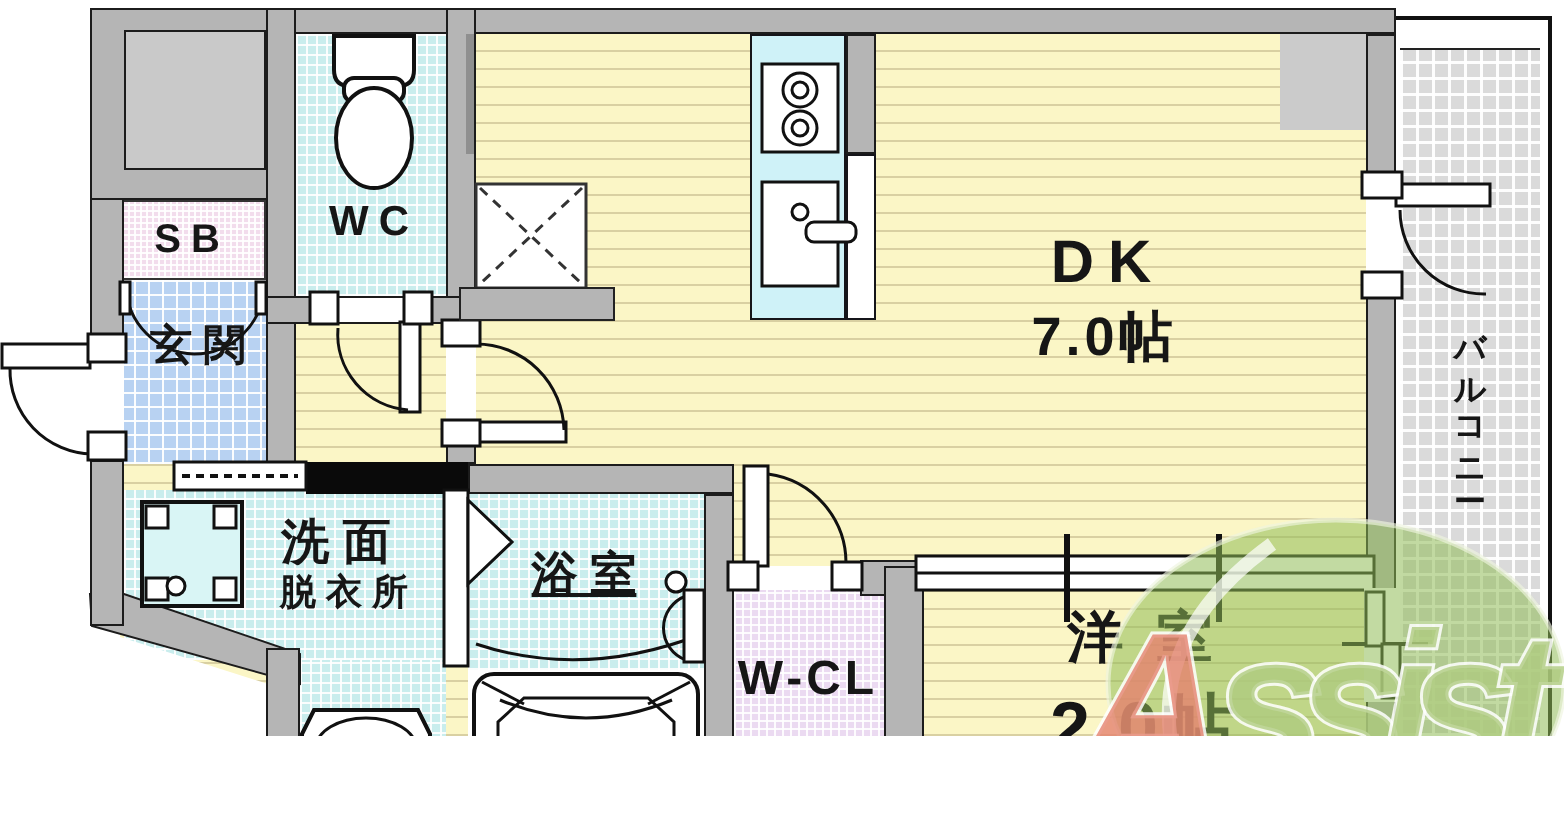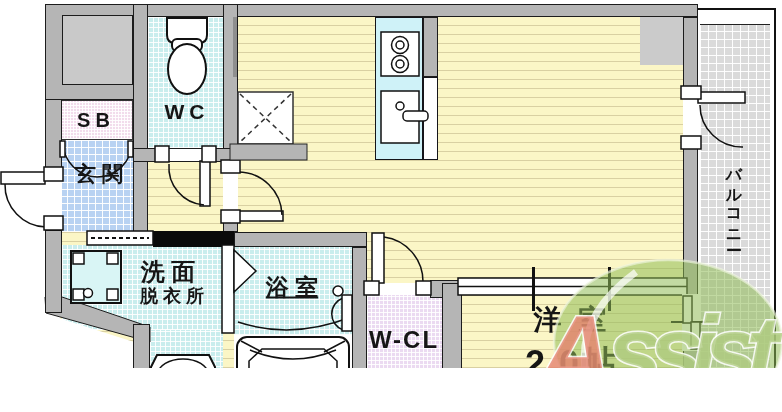--- a/index.html
+++ b/index.html
@@ -218,20 +218,22 @@
       <line class="s" x1="345" y1="392" x2="324" y2="384" stroke-width="1.2"></line>
       <polygon points="262,349 324,349 337,361 337,375 324,387 262,387 249,375 249,361" fill="none" stroke="#111" stroke-width="1.5"></polygon>
       <path class="s" d="M250 350 Q293 368 336 350" stroke-width="1.2"></path>
       <path class="s" d="M250 386 Q293 368 336 386" stroke-width="1.2"></path>
     </g>
   </svg>
 
   <div class="lbl" style="left:96px;top:120px;font-size:20px;letter-spacing:5px;">SB</div>
   <div class="lbl" style="left:99px;top:173px;font-size:21px;">玄 関</div>
   <div class="lbl" style="left:187px;top:111px;font-size:21px;letter-spacing:5px;">WC</div>
+  <div class="lbl" style="left:554px;top:132px;font-size:30px;letter-spacing:7px;">DK</div>
+  <div class="lbl" style="left:552px;top:169px;font-size:27px;letter-spacing:2px;">7.0帖</div>
   <div class="lbl" style="left:168px;top:272px;font-size:24px;">洗 面</div>
   <div class="lbl" style="left:172px;top:296px;font-size:18px;">脱 衣 所</div>
   <div class="lbl" style="left:292px;top:287px;font-size:23px;text-decoration:underline;">浴 室</div>
   <div class="lbl" style="left:404px;top:340px;font-size:24px;letter-spacing:2px;">W-CL</div>
   <div class="lbl" style="left:570px;top:322px;font-size:28px;font-family:Liberation Mono, monospace;">洋 室</div>
   <div class="lbl" style="left:572px;top:364px;font-size:36px;letter-spacing:2px;">2.0帖</div>
   <div class="lbl vert" style="left:734px;top:200px;font-size:16px;letter-spacing:3px;">バルコニー</div>
 
   <svg class="ov" width="782" height="412">
     <g>

